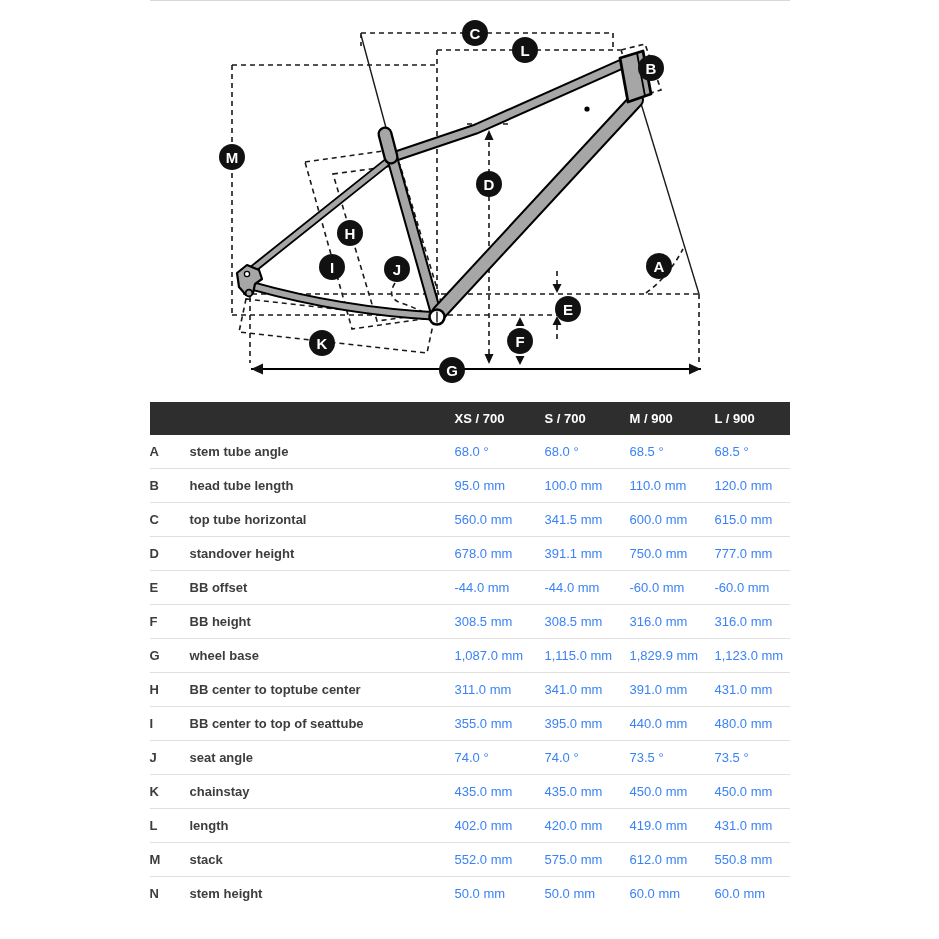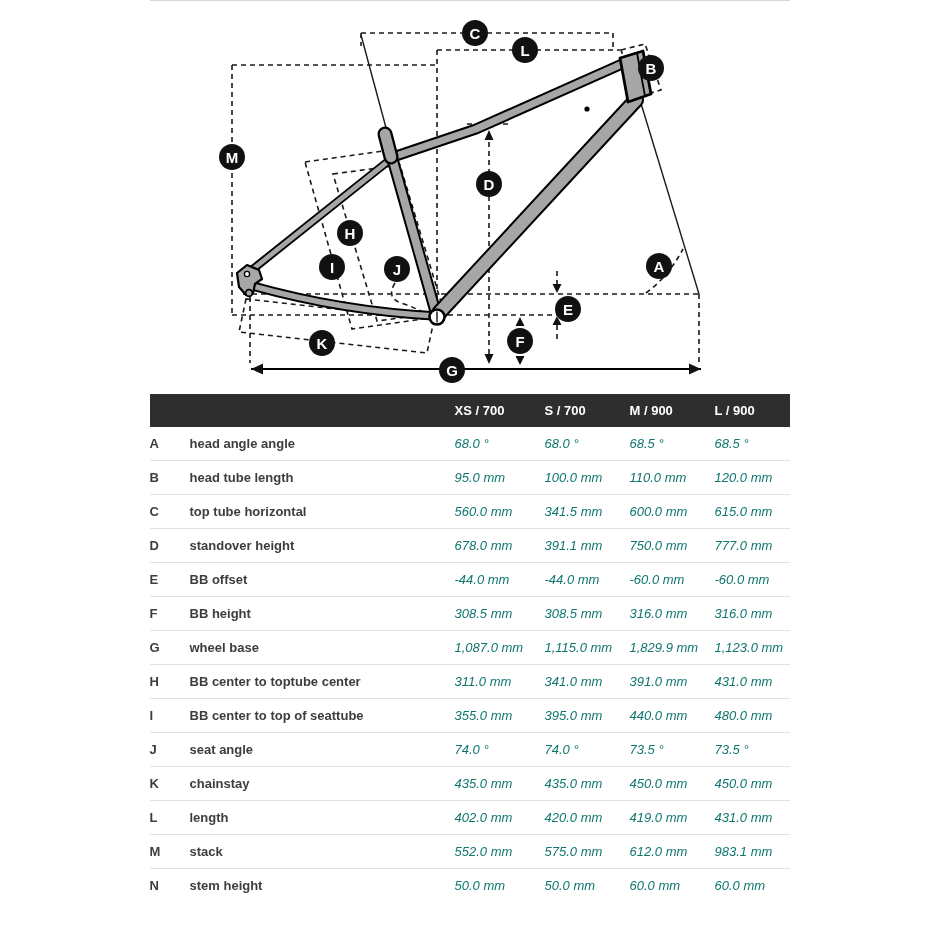--- a/index.html
+++ b/index.html
@@ -9,41 +9,41 @@
     overflow:hidden;
   }
   .page {
     width:640px; margin:0 auto;
     border-top:1px solid #d8d8d8;
     padding-top:1px;
   }
   svg.diagram { display:block; }
   table.geo {
     width:640px; border-collapse:collapse; table-layout:fixed;
-    margin-top:2px;
+    margin-top:10px;
   }
   table.geo col.c-letter { width:40px; }
   table.geo col.c-label  { width:265px; }
   table.geo col.c-v0 { width:90px; }
   table.geo col.c-v1 { width:85px; }
   table.geo col.c-v2 { width:85px; }
   table.geo col.c-v3 { width:75px; }
   table.geo thead th {
     background:var(--header-bg,#2e2e2e); color:var(--header-fg,#ffffff);
     font-size:13px; font-weight:bold; text-align:left;
     height:33px; padding:0; white-space:nowrap;
   }
   table.geo tbody td {
     height:33px; padding:0; font-size:13px; white-space:nowrap;
     border-bottom:1px solid #e0e0e0; vertical-align:middle;
   }
   table.geo tbody tr:last-child td { border-bottom:none; }
   td.letter { font-weight:bold; color:#3d3d3d; padding-left:11px; }
   td.label  { font-weight:bold; color:#3d3d3d; }
-  td.value  { color:#0f766e;font-style:italic; }
+  td.value  { color:#3b82f6; }
 </style>
 </head>
 <body>
 
 <div class="page">
 
   <svg class="diagram" width="640" height="390" viewBox="150 0 640 390" xmlns="http://www.w3.org/2000/svg">
 
     <g stroke="#1a1a1a" stroke-width="1.4" fill="none">
       <path d="M361,33 L437,315"></path>
@@ -185,21 +185,21 @@
         <th></th>
         <th>XS / 700</th>
         <th>S / 700</th>
         <th>M / 900</th>
         <th>L / 900</th>
       </tr>
     </thead>
     <tbody>
         <tr>
           <td class="letter">A</td>
-          <td class="label">head angle angle</td>
+          <td class="label">stem tube angle</td>
           <td class="value">68.0 °</td>
           <td class="value">68.0 °</td>
           <td class="value">68.5 °</td>
           <td class="value">68.5 °</td>
         </tr>
         <tr>
           <td class="letter">B</td>
           <td class="label">head tube length</td>
           <td class="value">95.0 mm</td>
           <td class="value">100.0 mm</td>
@@ -285,21 +285,21 @@
           <td class="value">420.0 mm</td>
           <td class="value">419.0 mm</td>
           <td class="value">431.0 mm</td>
         </tr>
         <tr>
           <td class="letter">M</td>
           <td class="label">stack</td>
           <td class="value">552.0 mm</td>
           <td class="value">575.0 mm</td>
           <td class="value">612.0 mm</td>
-          <td class="value">983.1 mm</td>
+          <td class="value">550.8 mm</td>
         </tr>
         <tr>
           <td class="letter">N</td>
           <td class="label">stem height</td>
           <td class="value">50.0 mm</td>
           <td class="value">50.0 mm</td>
           <td class="value">60.0 mm</td>
           <td class="value">60.0 mm</td>
         </tr>
       </tbody>

